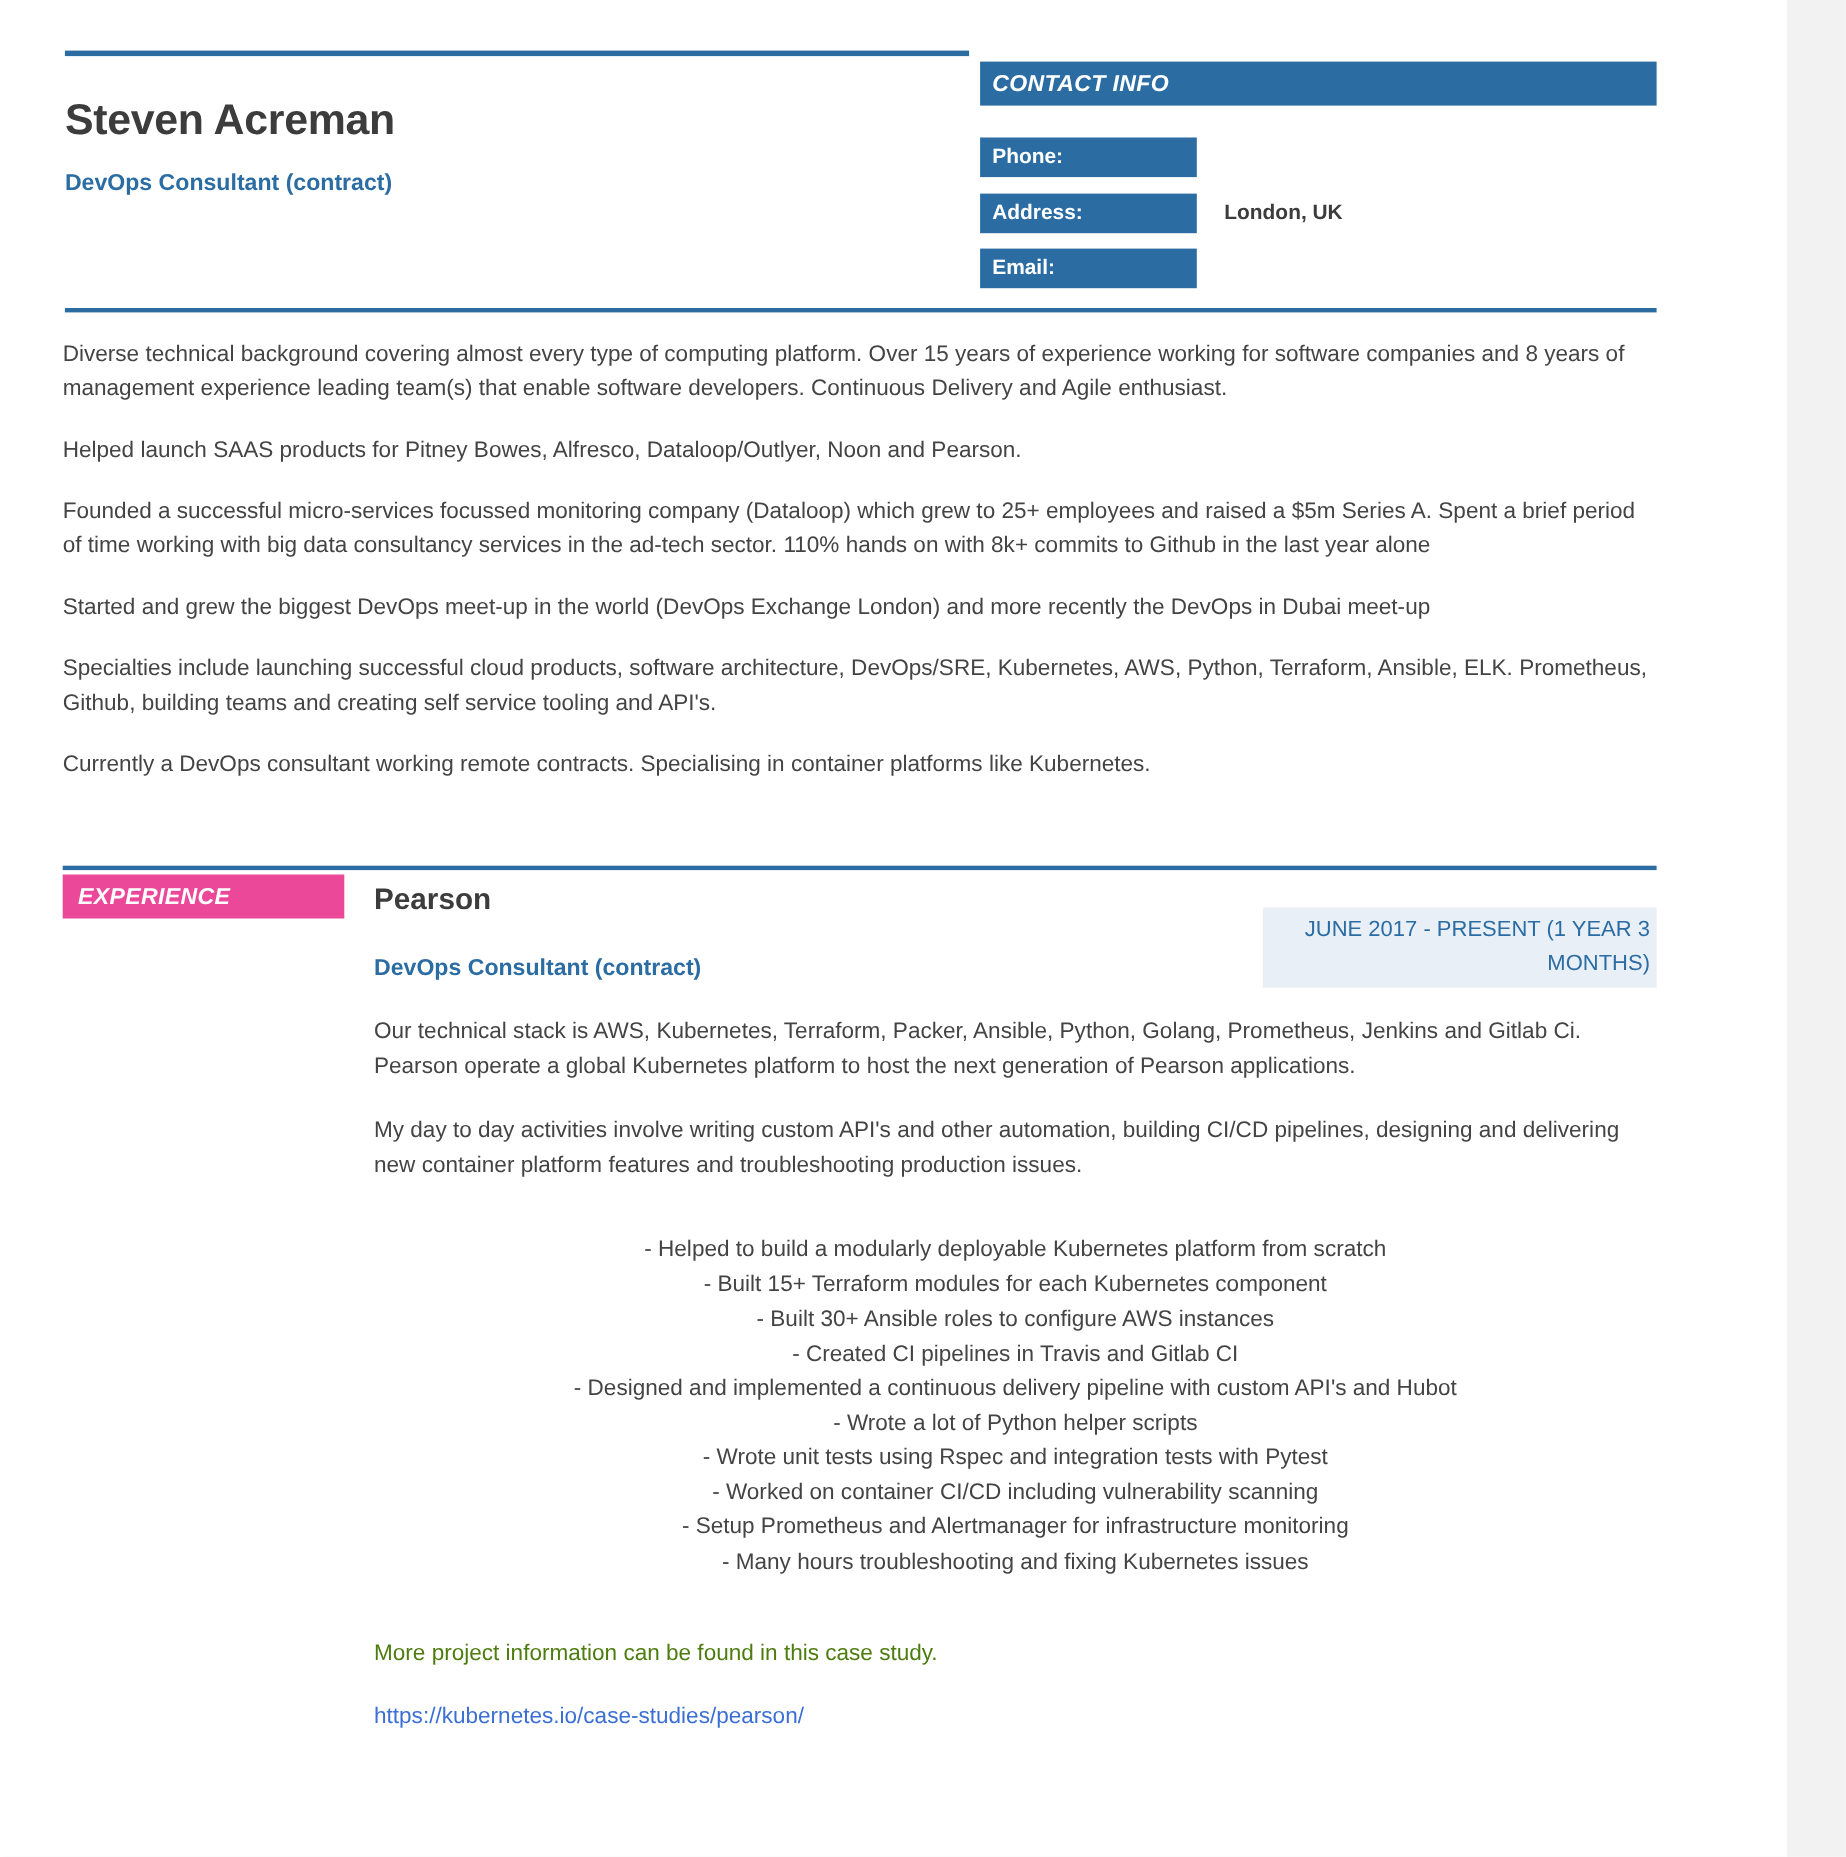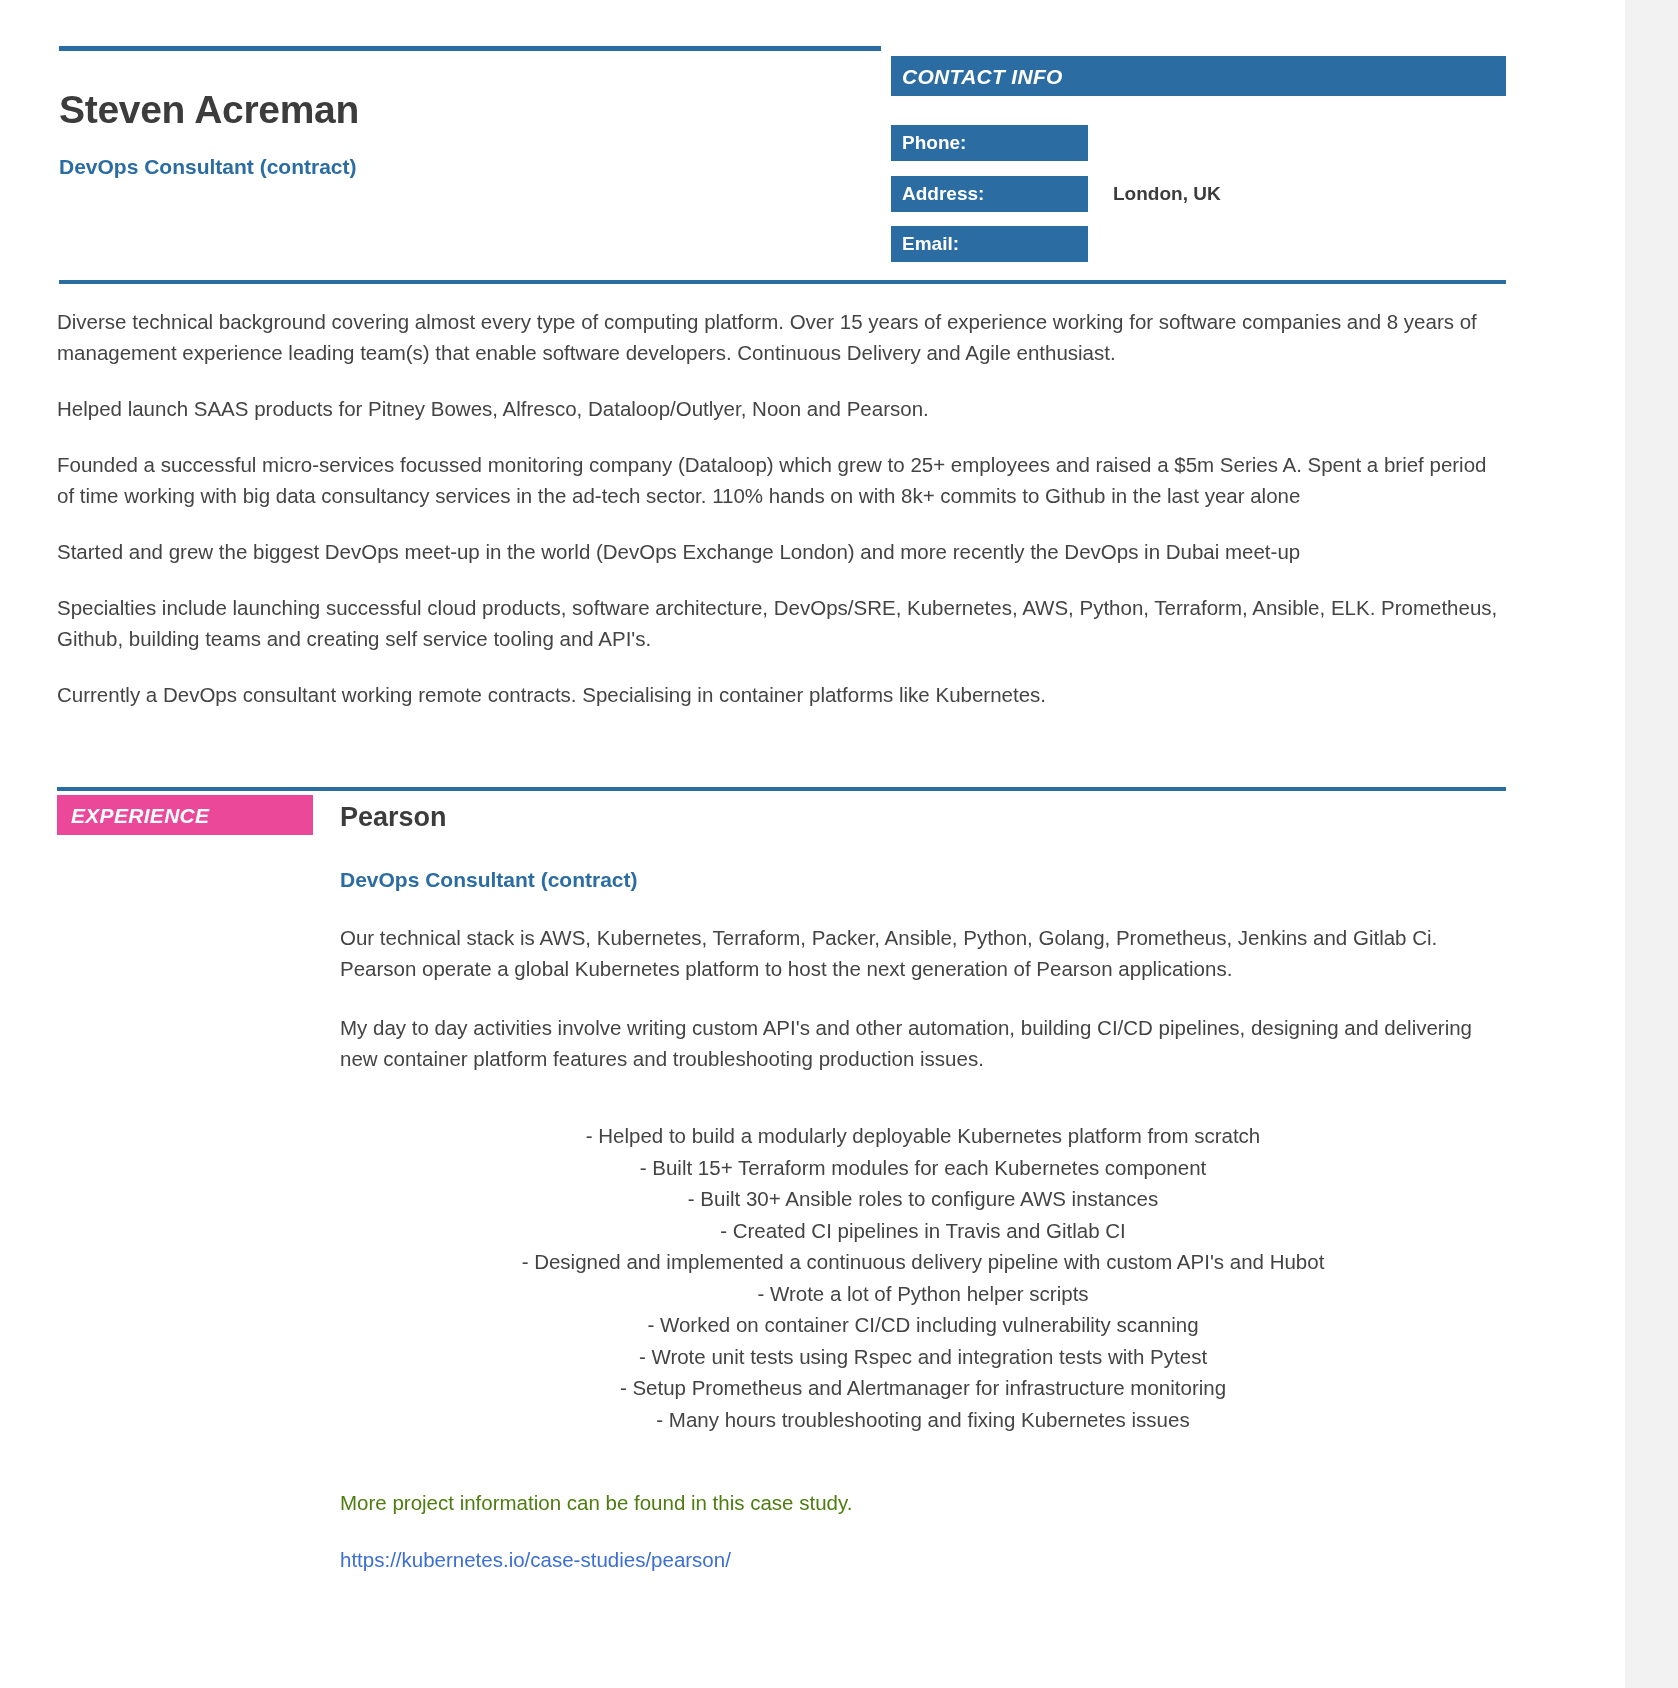--- a/index.html
+++ b/index.html
@@ -261,37 +261,38 @@
       <p>Started and grew the biggest DevOps meet-up in the world (DevOps Exchange London) and more recently the DevOps in Dubai meet-up</p>
       <p>Specialties include launching successful cloud products, software architecture, DevOps/SRE, Kubernetes, AWS, Python, Terraform, Ansible, ELK. Prometheus, Github, building teams and creating self service tooling and API's.</p>
       <p>Currently a DevOps consultant working remote contracts. Specialising in container platforms like Kubernetes.</p>
     </div>
 
     <div class="exp-rule"></div>
     <div class="exp-tab">
       <span>EXPERIENCE</span>
     </div>
 
+    <div class="date-badge">JUNE 2017  -  PRESENT (1 YEAR 3 MONTHS)</div>
 
     <div class="exp-body">
       <p class="job-company">Pearson</p>
       <p class="job-title">DevOps Consultant (contract)</p>
 
       <p class="job-text">Our technical stack is AWS, Kubernetes, Terraform, Packer, Ansible, Python, Golang, Prometheus, Jenkins and Gitlab Ci. Pearson operate a global Kubernetes platform to host the next generation of Pearson applications.</p>
       <p class="job-text">My day to day activities involve writing custom API's and other automation, building CI/CD pipelines, designing and delivering new container platform features and troubleshooting production issues.</p>
 
       <div class="bullets">
         <div>- Helped to build a modularly deployable Kubernetes platform from scratch</div>
         <div>- Built 15+ Terraform modules for each Kubernetes component</div>
         <div>- Built 30+ Ansible roles to configure AWS instances</div>
         <div>- Created CI pipelines in Travis and Gitlab CI</div>
         <div>- Designed and implemented a continuous delivery pipeline with custom API's and Hubot</div>
         <div>- Wrote a lot of Python helper scripts</div>
+        <div>- Wrote unit tests using Rspec and integration tests with Pytest</div>
         <div>- Worked on container CI/CD including vulnerability scanning</div>
-        <div>- Wrote unit tests using Rspec and integration tests with Pytest</div>
         <div>- Setup Prometheus and Alertmanager for infrastructure monitoring</div>
         <div>- Many hours troubleshooting and fixing Kubernetes issues</div>
       </div>
 
       <p class="closing">More project information can be found in this case study.</p>
       <p class="link">https://kubernetes.io/case-studies/pearson/</p>
     </div>
 
   </div>
   <div class="gutter"></div>

